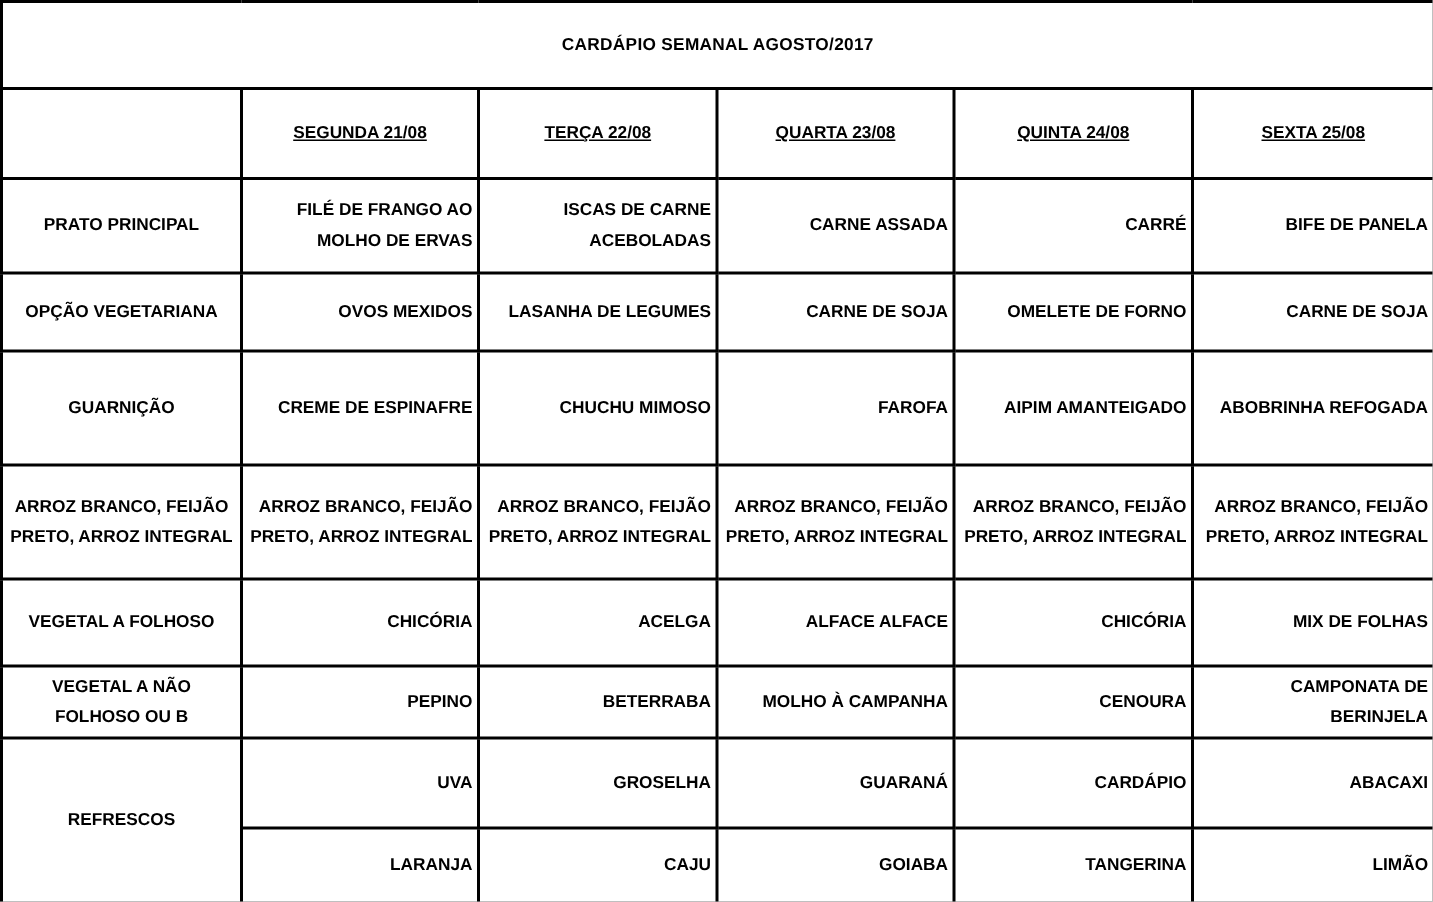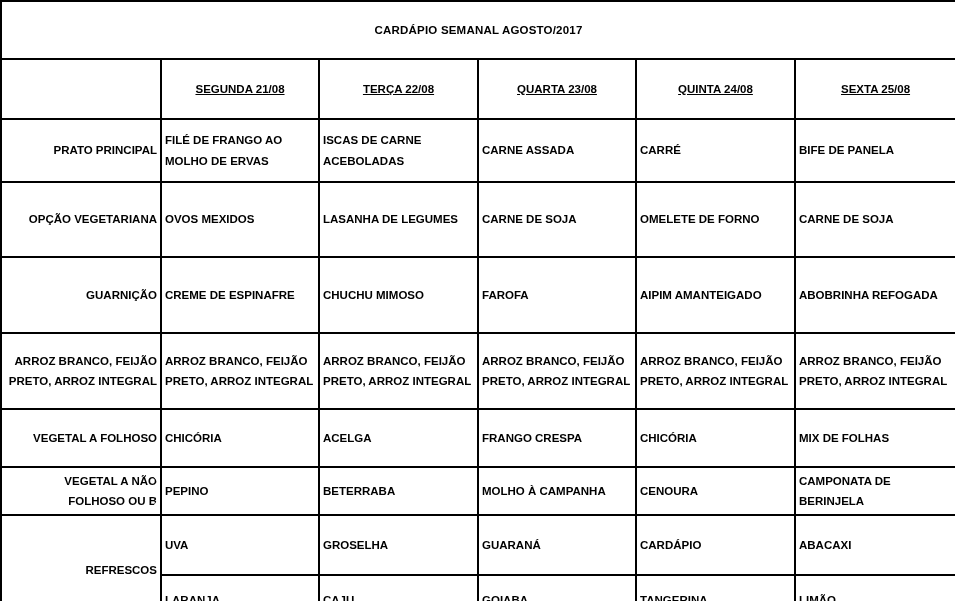--- a/index.html
+++ b/index.html
@@ -36,27 +36,27 @@
     text-align: center;
     font-size: 12px;
     letter-spacing: 0.2px;
   }
   td.day-header {
     text-align: center;
     font-size: 11.5px;
     text-decoration: underline;
   }
   td.row-label {
-    text-align: right;
+    text-align: center;
     padding-left: 7px;
     padding-right: 4px;
     border-radius: 26px;
   }
   td.menu-cell {
-    text-align: left;
+    text-align: right;
   }
 </style>
 </head>
 <body>
 
 <div class="page">
   <table class="menu">
     <colgroup>
       <col style="width:160px">
       <col style="width:158px">
@@ -82,21 +82,21 @@
 
     <tr style="height:63px">
       <td class="row-label">PRATO PRINCIPAL</td>
       <td class="menu-cell">FILÉ DE FRANGO AO MOLHO DE ERVAS</td>
       <td class="menu-cell">ISCAS DE CARNE ACEBOLADAS</td>
       <td class="menu-cell">CARNE ASSADA</td>
       <td class="menu-cell">CARRÉ</td>
       <td class="menu-cell">BIFE DE PANELA</td>
     </tr>
 
-    <tr style="height:75px">
+    <tr style="height:52px">
       <td class="row-label">OPÇÃO VEGETARIANA</td>
       <td class="menu-cell">OVOS MEXIDOS</td>
       <td class="menu-cell">LASANHA DE LEGUMES</td>
       <td class="menu-cell">CARNE DE SOJA</td>
       <td class="menu-cell">OMELETE DE FORNO</td>
       <td class="menu-cell">CARNE DE SOJA</td>
     </tr>
 
     <tr style="height:76px">
       <td class="row-label">GUARNIÇÃO</td>
@@ -113,21 +113,21 @@
       <td class="menu-cell">ARROZ BRANCO, FEIJÃO PRETO, ARROZ INTEGRAL</td>
       <td class="menu-cell">ARROZ BRANCO, FEIJÃO PRETO, ARROZ INTEGRAL</td>
       <td class="menu-cell">ARROZ BRANCO, FEIJÃO PRETO, ARROZ INTEGRAL</td>
       <td class="menu-cell">ARROZ BRANCO, FEIJÃO PRETO, ARROZ INTEGRAL</td>
     </tr>
 
     <tr style="height:58px">
       <td class="row-label">VEGETAL A FOLHOSO</td>
       <td class="menu-cell">CHICÓRIA</td>
       <td class="menu-cell">ACELGA</td>
-      <td class="menu-cell">FRANGO CRESPA</td>
+      <td class="menu-cell">ALFACE ALFACE</td>
       <td class="menu-cell">CHICÓRIA</td>
       <td class="menu-cell">MIX DE FOLHAS</td>
     </tr>
 
     <tr style="height:48px">
       <td class="row-label">VEGETAL A NÃO FOLHOSO OU B</td>
       <td class="menu-cell">PEPINO</td>
       <td class="menu-cell">BETERRABA</td>
       <td class="menu-cell">MOLHO À CAMPANHA</td>
       <td class="menu-cell">CENOURA</td>

